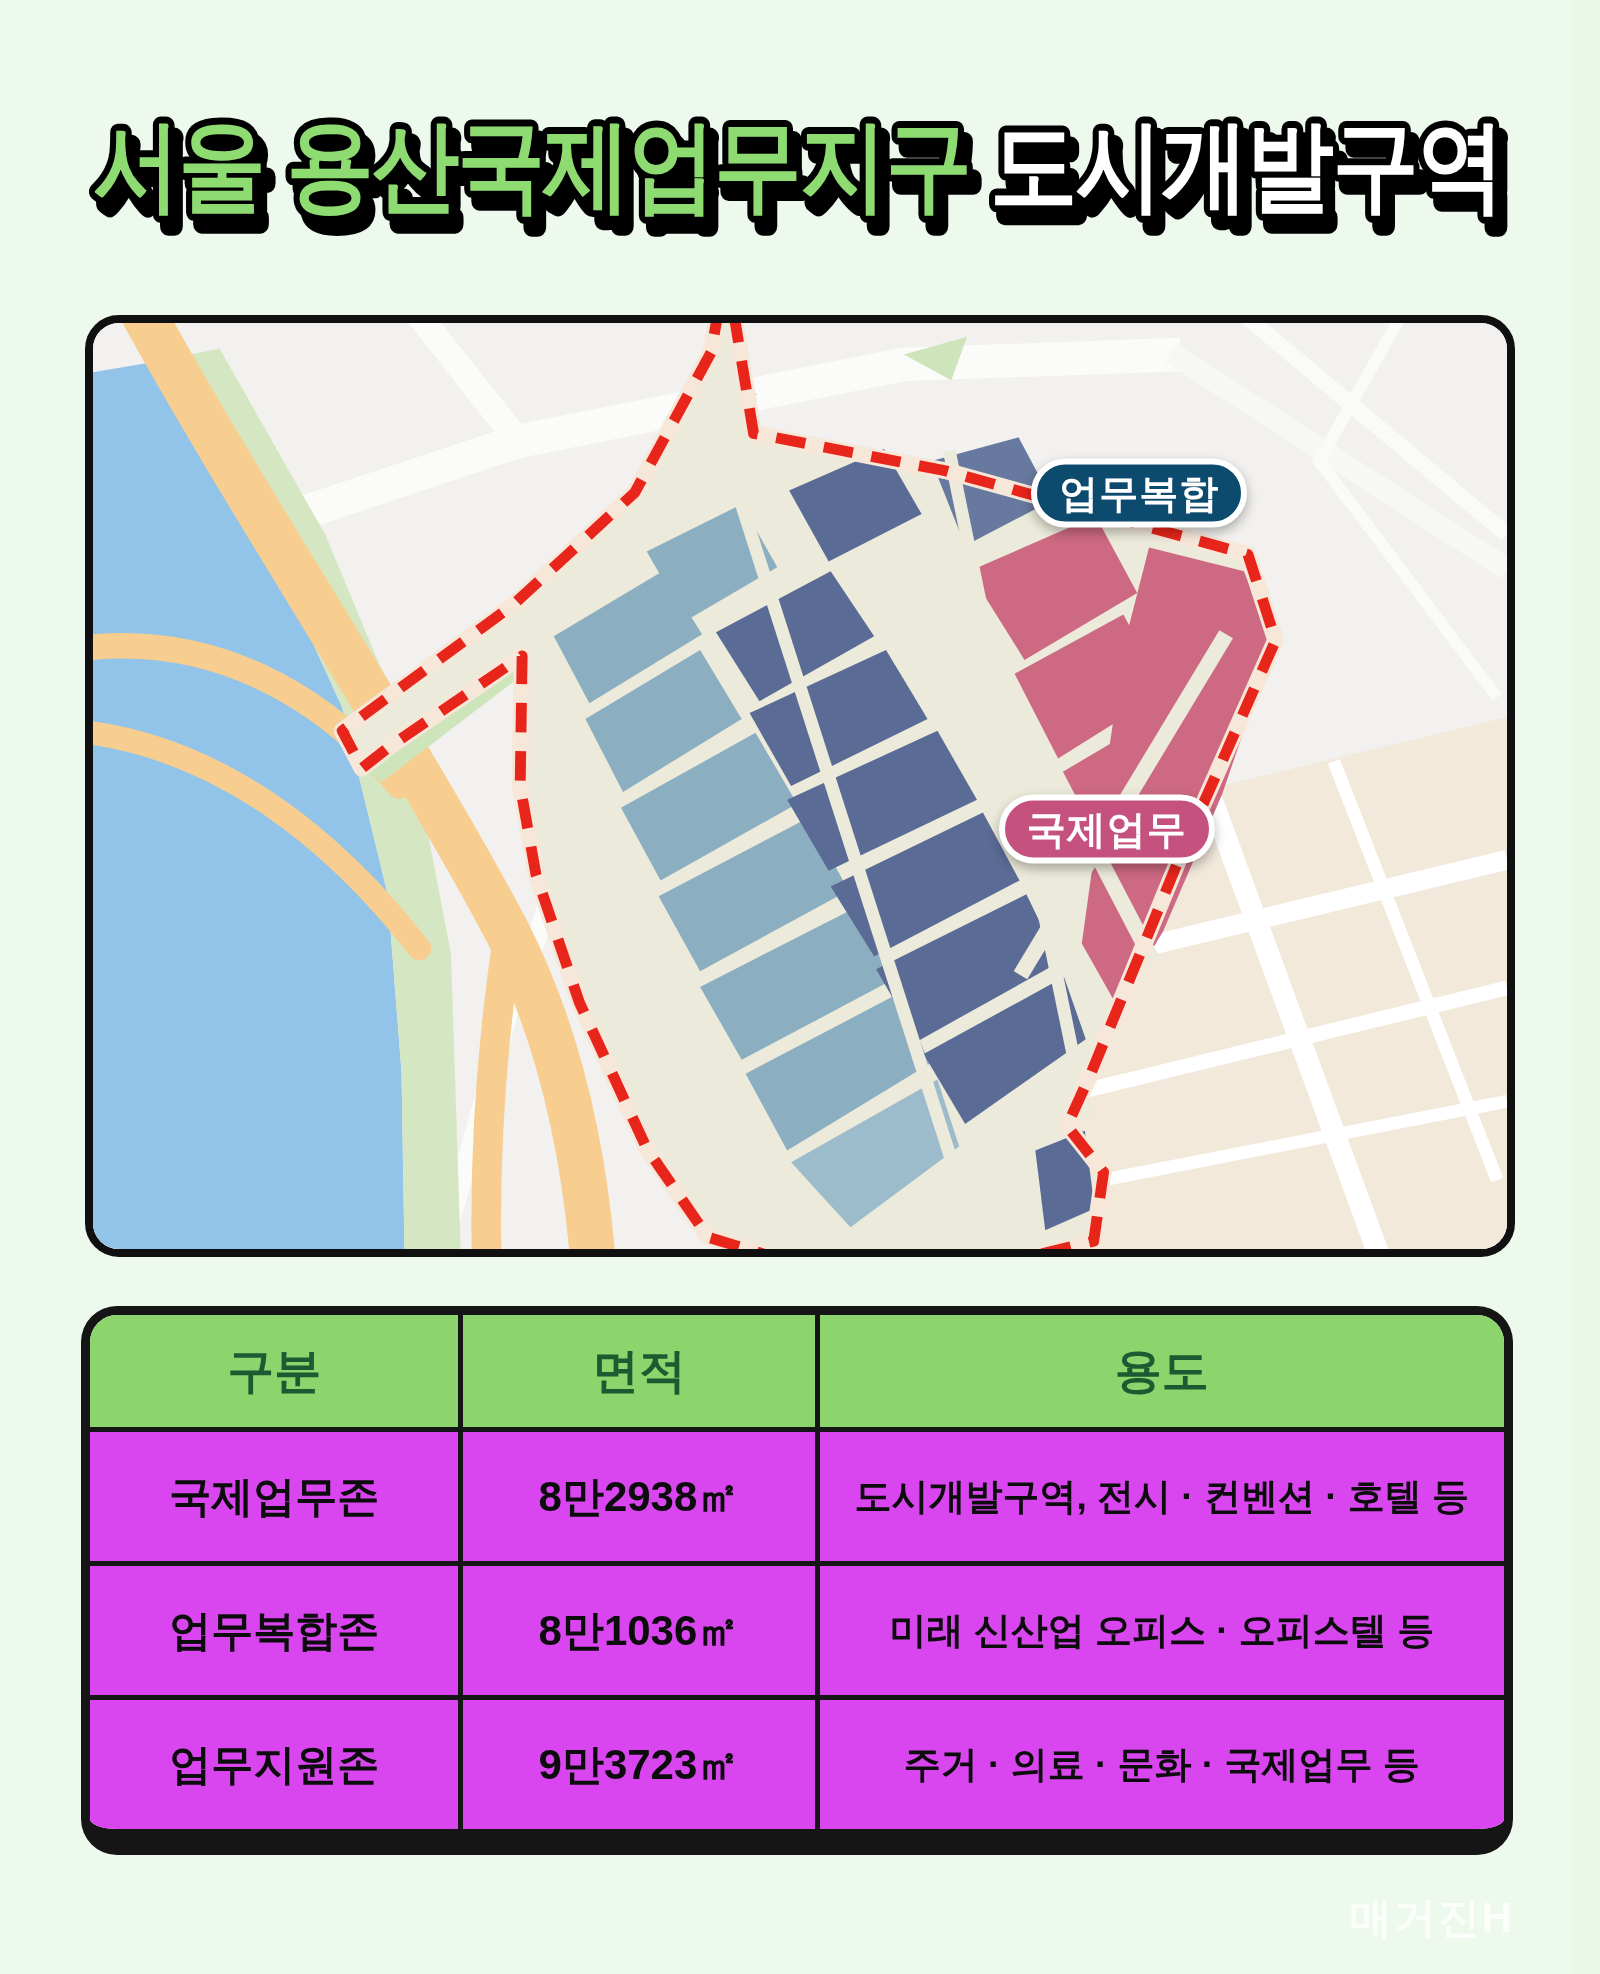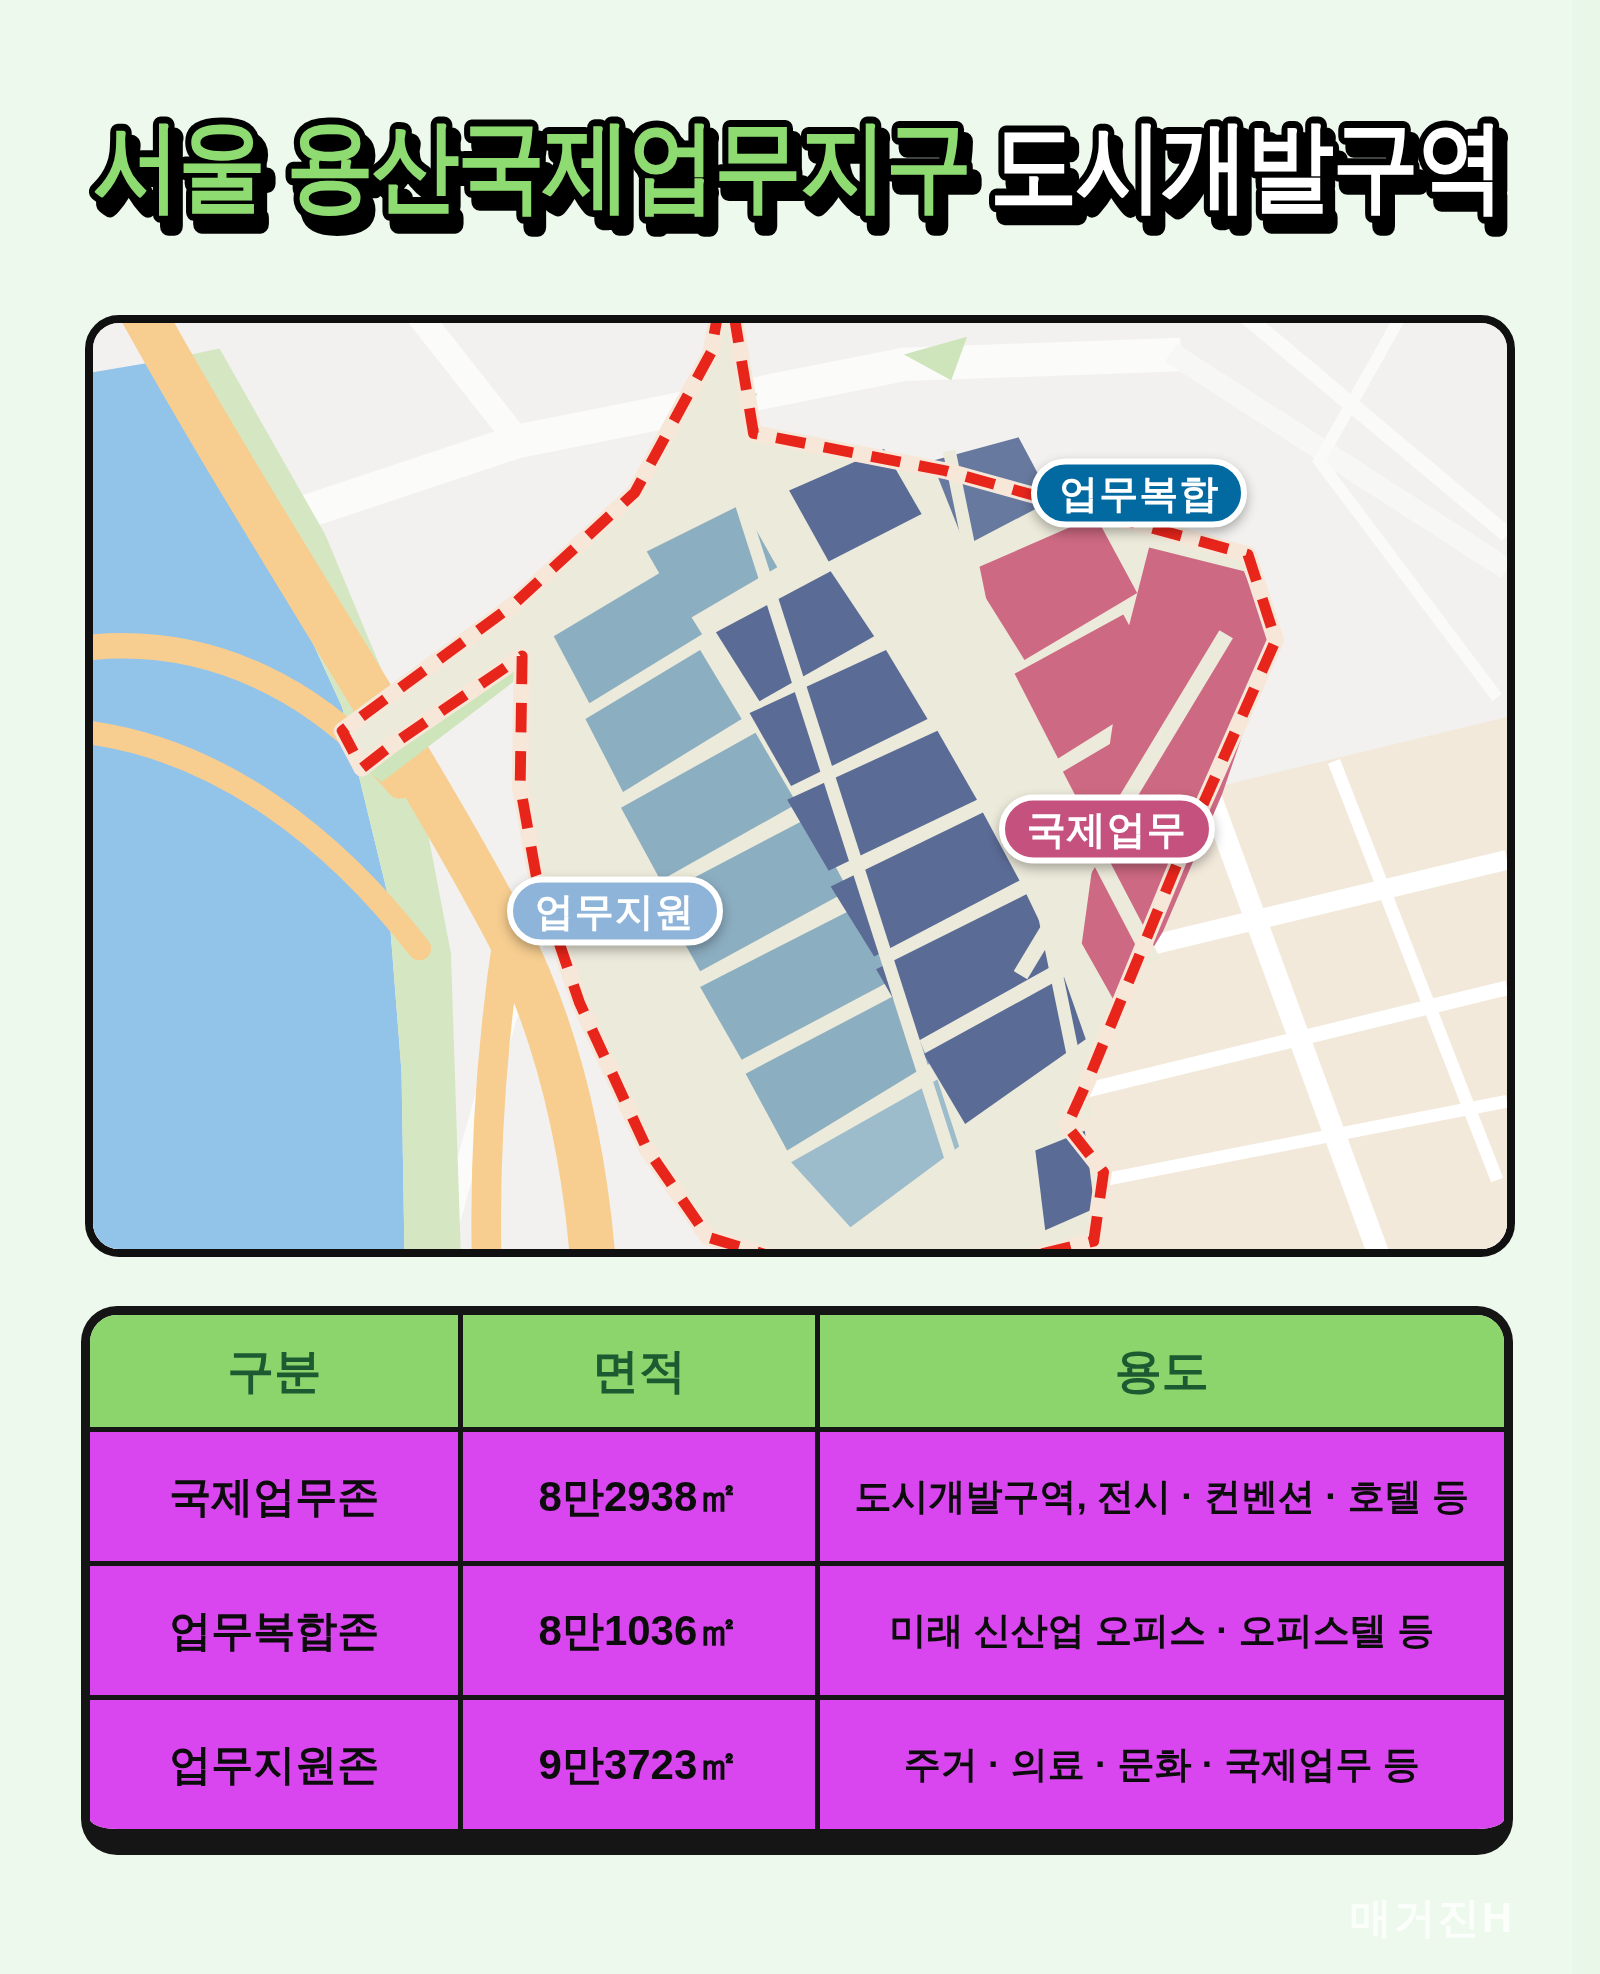--- a/index.html
+++ b/index.html
@@ -182,23 +182,22 @@
         <path d="M 890,298 L 1072,648" stroke-width="16"></path>
         <path d="M 1146,316 L 938,662" stroke-width="16"></path>
       </g>
 
       <g fill="none">
         <path d="M 648,-10 L 668,112 L 862,150 L 1168,235 L 1196,322 L 1100,540 L 1010,760 L 985,815 L 1022,862 L 1012,932 L 930,952 L 760,970 L 622,928 L 560,838 L 492,690 L 448,560 L 432,470 L 434,338 L 300,430 L 272,452 L 252,414 L 425,286 L 548,172 L 625,30 L 632,-10" stroke="#f7e7d9" stroke-width="17" stroke-linejoin="round"></path>
         <path id="boundary-red" d="M 648,-10 L 668,112 L 862,150 L 1168,235 L 1196,322 L 1100,540 L 1010,760 L 985,815 L 1022,862 L 1012,932 L 930,952 L 760,970 L 622,928 L 560,838 L 492,690 L 448,560 L 432,470 L 434,338 L 300,430 L 272,452 L 252,414 L 425,286 L 548,172 L 625,30 L 632,-10" stroke="#e8251b" stroke-width="11" stroke-dasharray="30 19" stroke-linejoin="round"></path>
       </g>
     </svg>
 
-    <div class="map-label lbl-0" style="background: #0369a1;">업무복합</div>
+    <div class="map-label lbl-0" style="background: #0c4a6e;">업무복합</div>
     <div class="map-label lbl-1" style="background: rgb(197, 82, 126); margin-top: 28px;">국제업무</div>
-    <div class="map-label lbl-2" style="background: rgb(143, 180, 218);">업무지원</div>
   </div>
 
   <div class="info-table">
     <div class="t-row t-head">
       <div class="t-cell">구분</div>
       <div class="t-cell">면적</div>
       <div class="t-cell">용도</div>
     </div>
     <div class="t-row t-body">
       <div class="t-cell">국제업무존</div>

